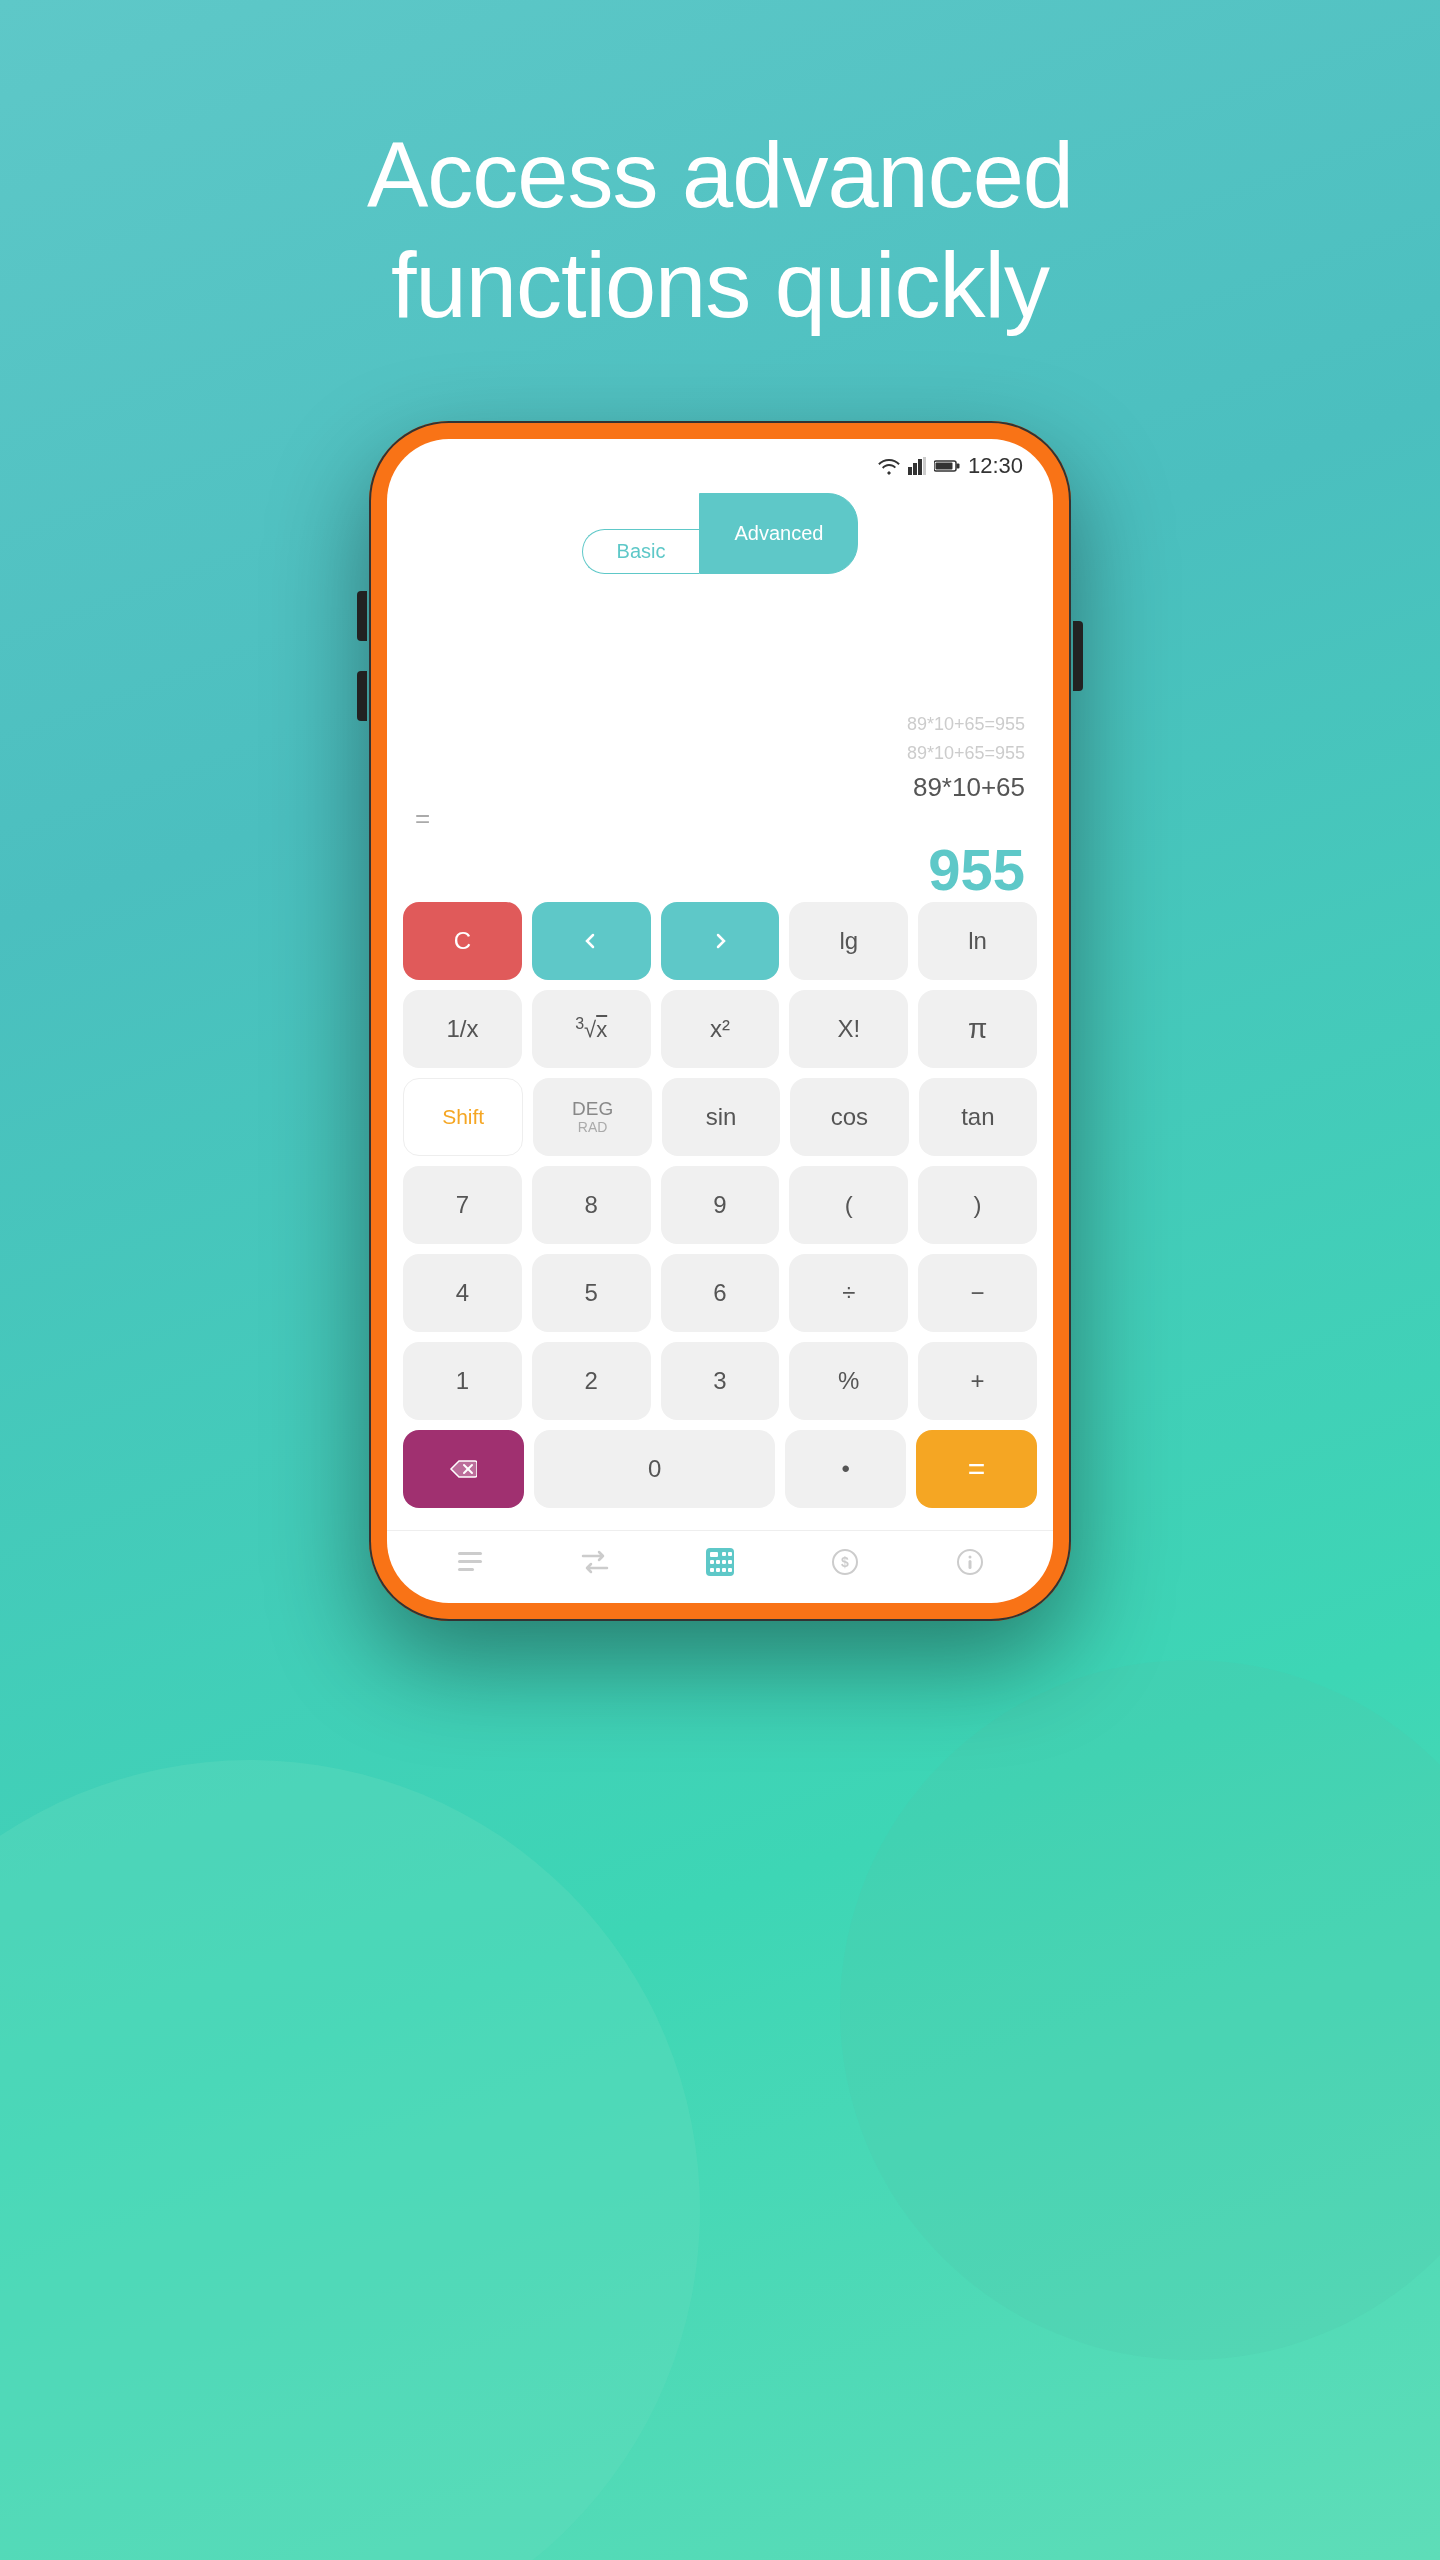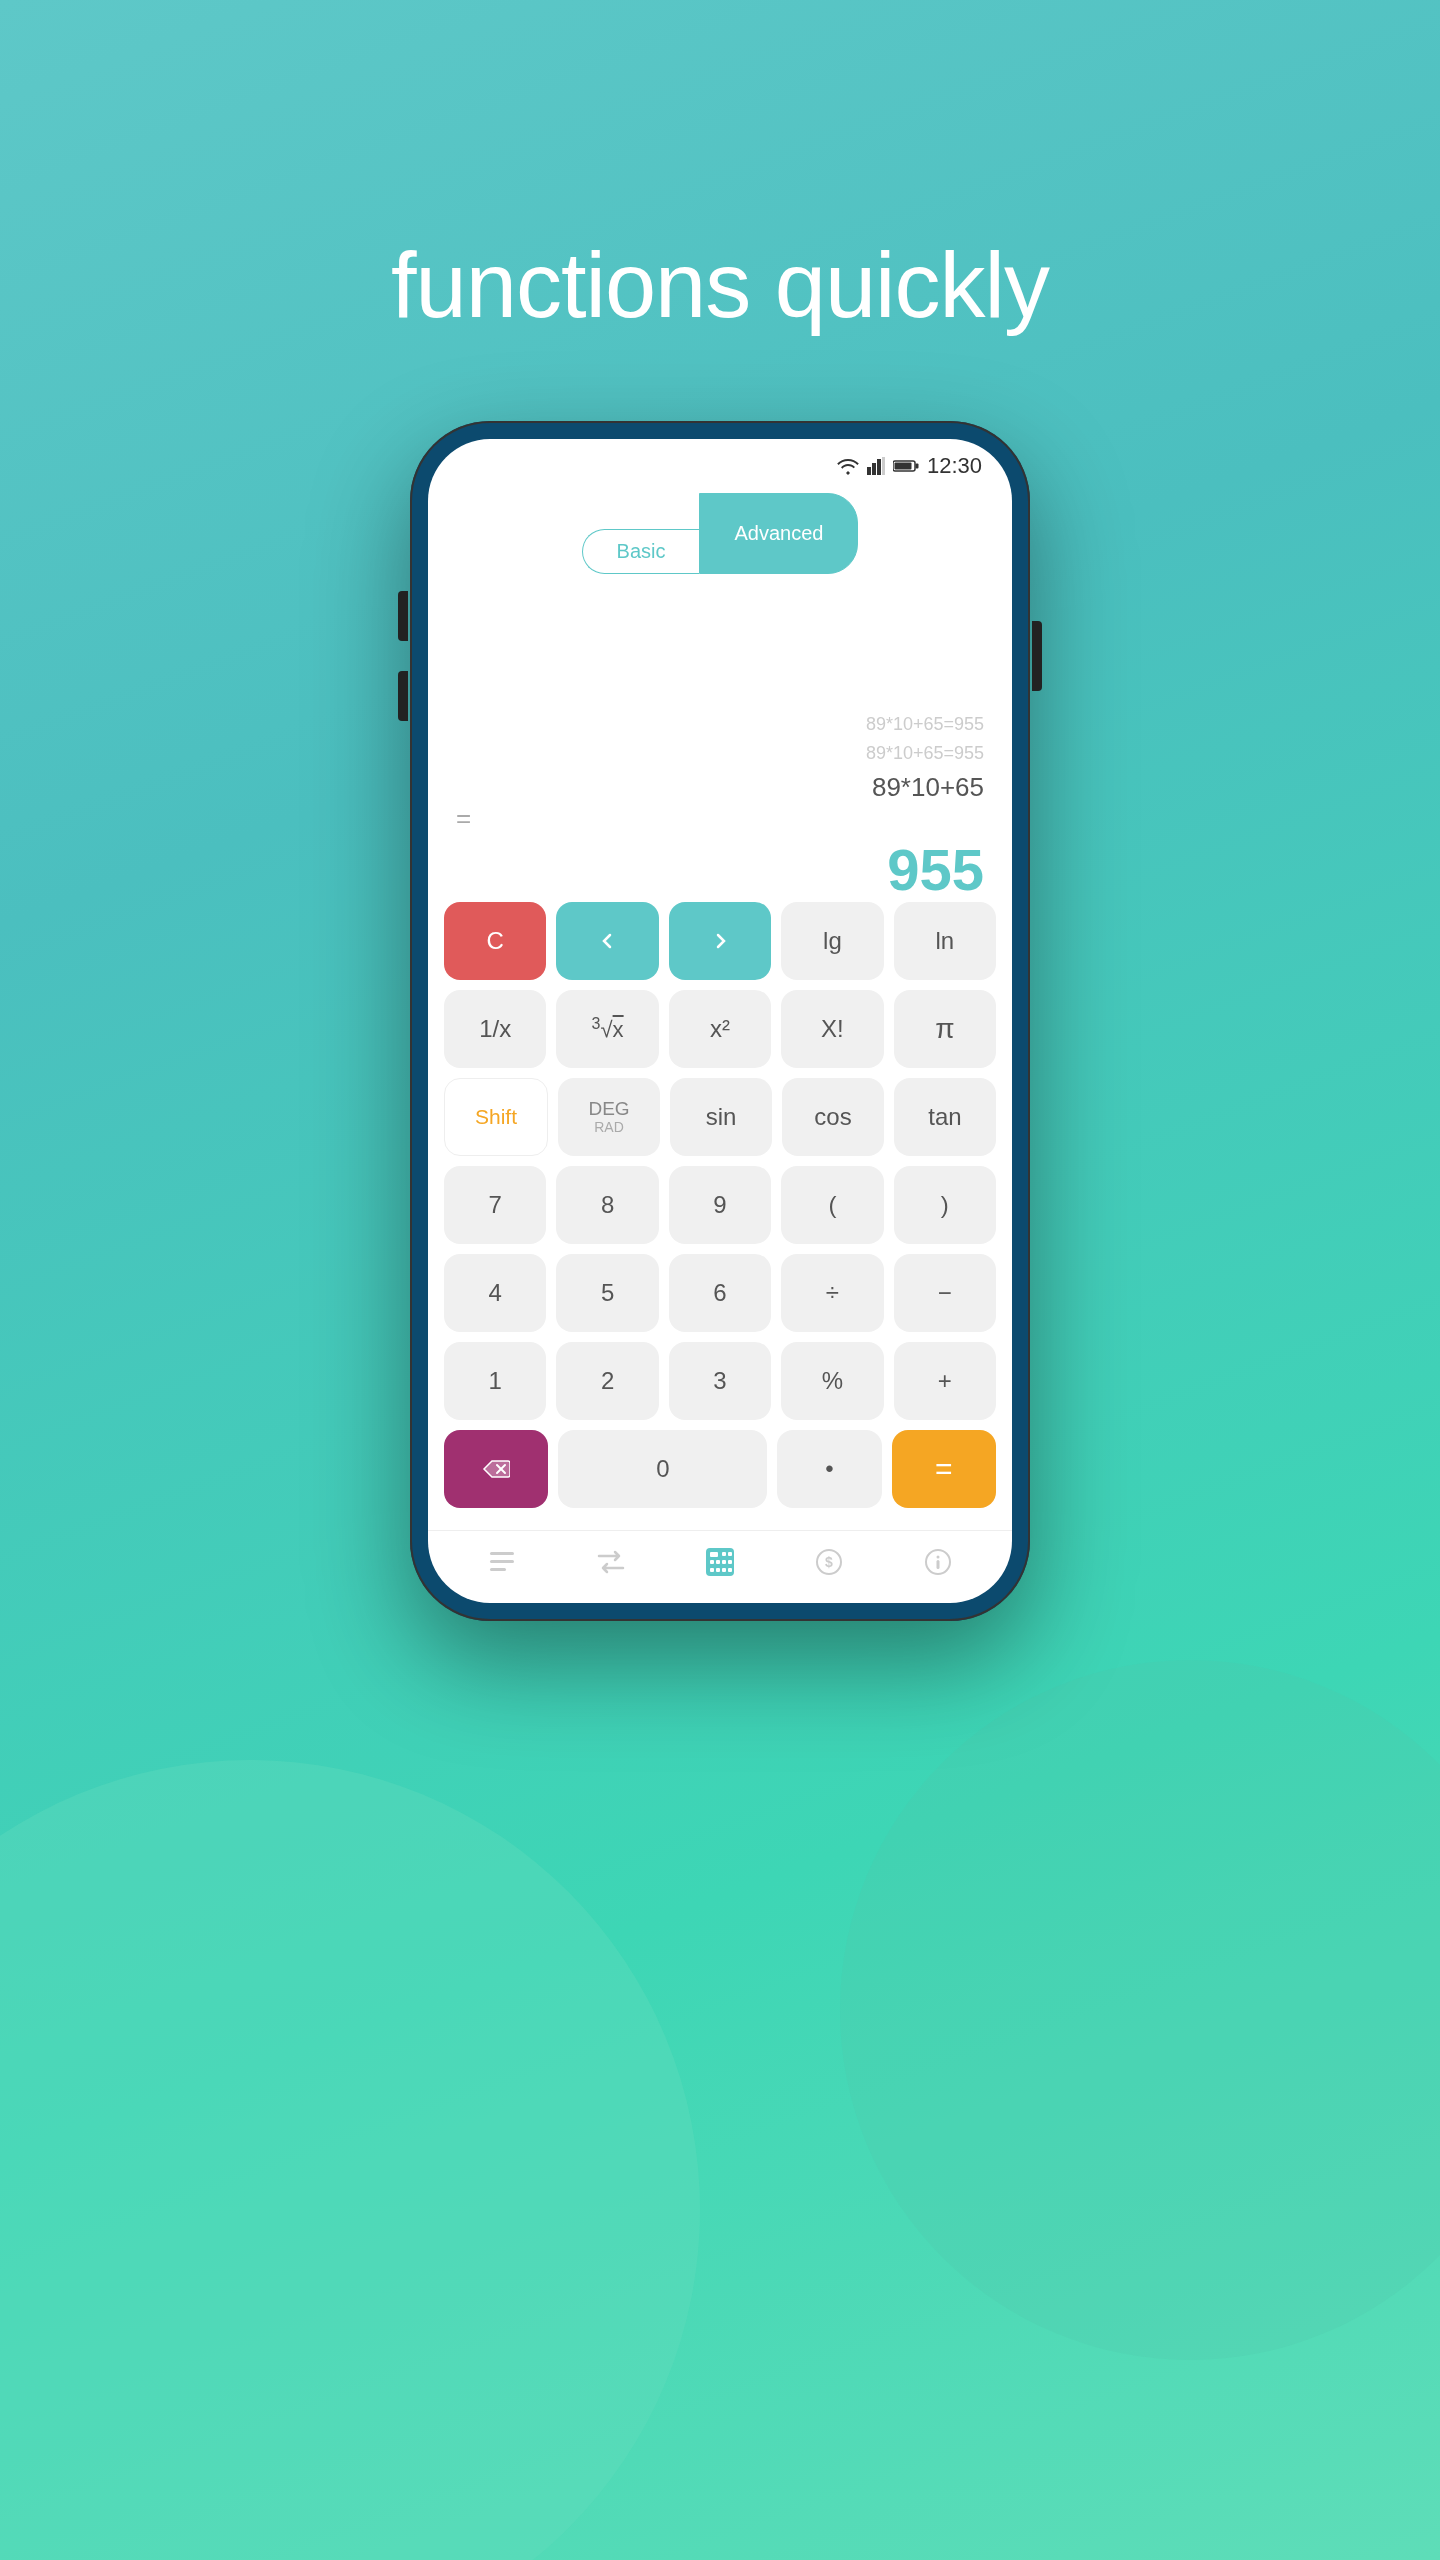--- a/index.html
+++ b/index.html
@@ -49,23 +49,23 @@
     }
 
     
     .phone-wrapper {
       margin-top: 80px;
       z-index: 10;
       position: relative;
     }
 
     .phone-outer {
-      width: 620px;
+      width: 702px;
       height: 1200px;
-      background: #0c4a6e;
+      background: #f97316;
       border-radius: 80px;
       padding: 18px;
       box-shadow: 0 40px 100px rgba(0,0,0,0.4), inset 0 0 0 2px #333;
       position: relative;
     }
 
     
     .phone-outer::before {
       content: '';
       position: absolute;
@@ -293,21 +293,21 @@
     
     svg { display: block; }
   </style>
 </head>
 <body>
 
 <div class="bg-blob bg-blob-1"></div>
 <div class="bg-blob bg-blob-2"></div>
 
 <div class="headline">
-  <br>
+  <span>Access advanced</span><br>
   <span>functions quickly</span>
 </div>
 
 <div class="phone-wrapper">
   <div class="phone-outer">
     <div class="phone-screen">
 
       <div class="status-bar">
         <div class="status-icons">
 

